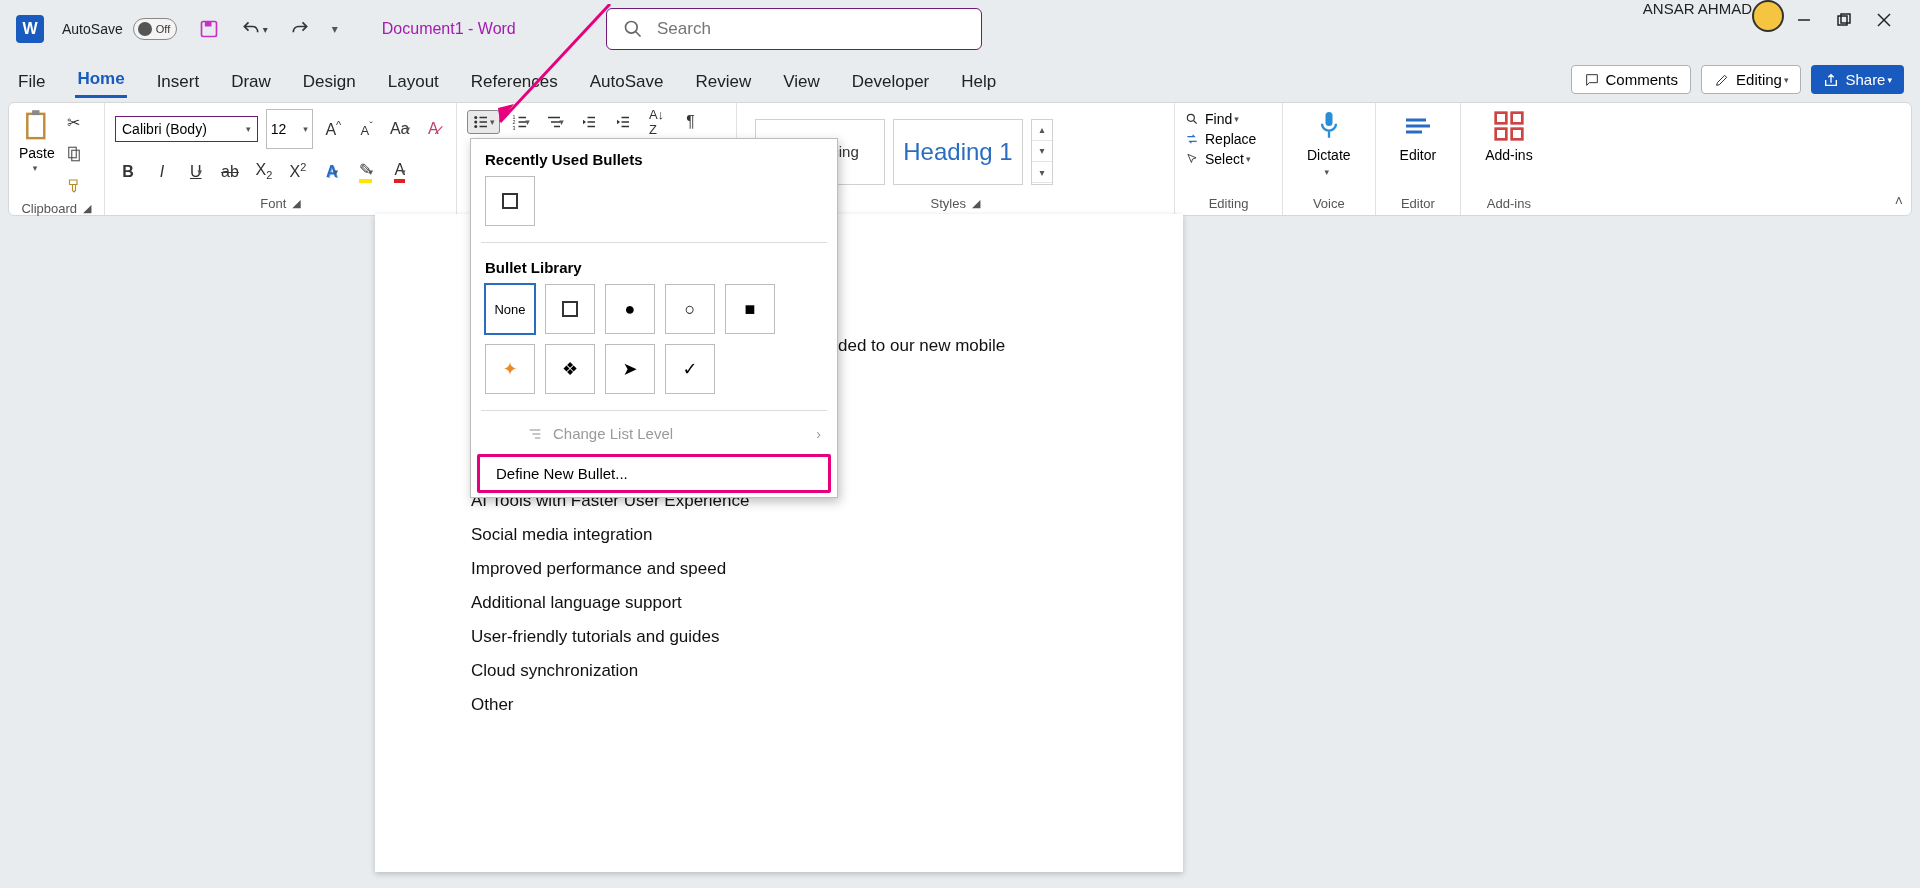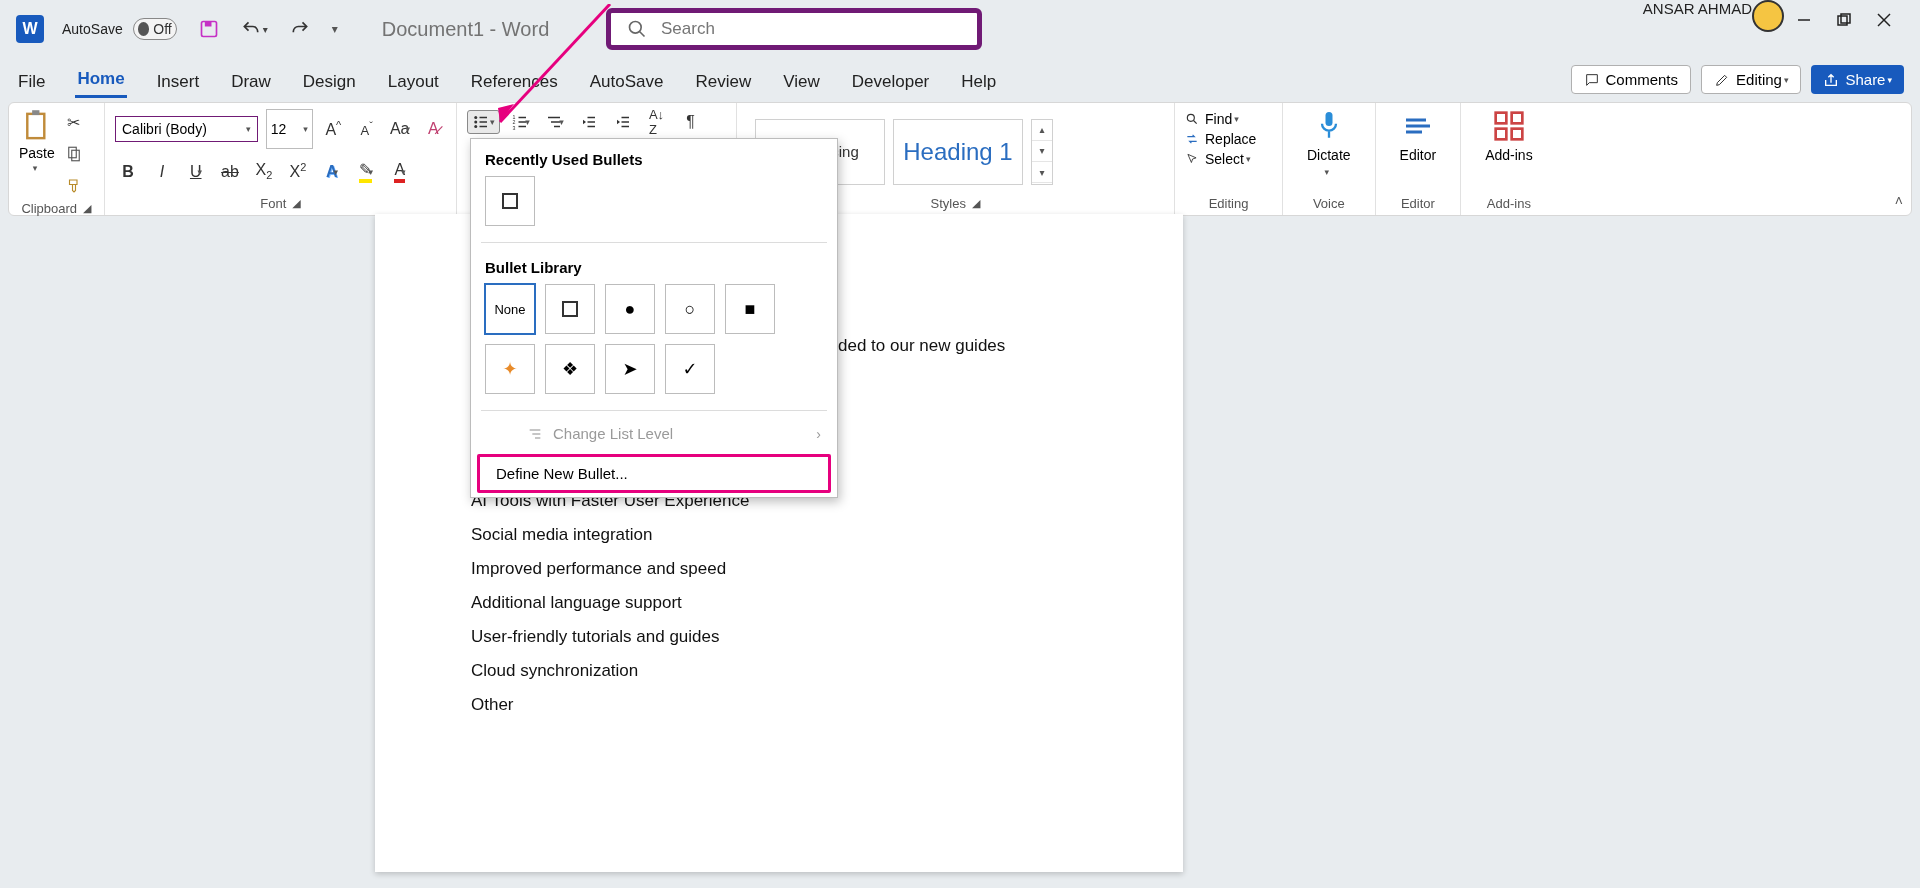--- a/index.html
+++ b/index.html
@@ -5,27 +5,27 @@
 * { margin: 0; padding: 0; box-sizing: border-box; font-family: "Segoe UI", Arial, sans-serif; }
 html, body { width: 1920px; height: 888px; overflow: hidden; background: #e8ecef; }
 
 
 .titlebar { height: 58px; display: flex; align-items: center; padding: 0 16px; }
 .word-icon { width: 28px; height: 28px; background:#185abd; color:#fff; display:flex; align-items:center; justify-content:center; border-radius:4px; font-weight:700; font-size:16px; margin-right:18px;}
 .autosave-wrap { display:flex; align-items:center; gap:10px; margin-right:18px;}
 .autosave-label { font-size:14px; color:#222;}
 .autosave-toggle { width:44px; height:22px; border:1px solid #888; border-radius:11px; background:#f4f4f4; display:flex; align-items:center; padding:0 4px; }
 .autosave-knob { width:14px; height:14px; border-radius:50%; background:#555; }
-.autosave-off { font-size:14px; color:#333; margin-left:4px; }
+.autosave-off { font-size:11px; color:#333; margin-left:4px; }
 .qat { display:flex; align-items:center; gap:14px; }
 .qat svg { width:20px; height:20px; }
 .qat-btn { display:flex; align-items:center; gap:2px; padding:4px; border-radius:4px; }
 .qat-caret { font-size:10px; color:#444; }
-.title-doc { margin-left:40px; font-size:20px; color:#737373; }
-.search-box { position:absolute; left:606px; top:8px; width:376px; height:42px; background:#fff; border:5px solid #701a75; border-radius:6px; display:flex; align-items:center; padding:0 16px; gap:14px; }
+.title-doc { margin-left:40px; font-size:16px; color:#a21caf; }
+.search-box { position:absolute; left:606px; top:8px; width:376px; height:42px; background:#fff; border:1px solid #701a75; border-radius:6px; display:flex; align-items:center; padding:0 16px; gap:14px; }
 .search-box input { border:none; outline:none; font-size:17px; flex:1; color:#555; }
 .title-right { position:absolute; right:16px; top:0; height:58px; display:flex; align-items:flex-start; }
 .user-name { font-size:15px; color:#222; }
 .avatar { width:32px; height:32px; border-radius:50%; background:#f5c542; border:2px solid #333; }
 .winbtn { width:40px; height:40px; display:flex; align-items:center; justify-content:center; font-size:16px; color:#222; }
 
 
 .tabs { height:40px; display:flex; align-items:flex-end; padding:0 16px; gap:28px; position:relative;}
 .tab { font-size:17px; color:#222; padding:6px 2px; }
 .tab.active { color:#185abd; border-bottom:3px solid #185abd; font-weight:600;}
@@ -445,21 +445,21 @@
   <div class="doc-body" style="padding-top:270px">
     <div>AI Tools with Faster User Experience</div>
     <div>Social media integration</div>
     <div>Improved performance and speed</div>
     <div>Additional language support</div>
     <div>User-friendly tutorials and guides</div>
     <div>Cloud synchronization</div>
     <div>Other</div>
   </div>
 </div>
-<div class="doc-frag-right">ded to our new guides</div>
+<div class="doc-frag-right">ded to our new mobile</div>
 
 <div class="dropdown">
   <div class="dd-section-title">Recently Used Bullets</div>
   <div class="dd-grid">
     <div class="dd-swatch">
         <svg width="16" height="16">
           <rect x="1" y="1" width="14" height="14" fill="none" stroke="#333" stroke-width="2"></rect>
         </svg>
       </div>
   </div>

